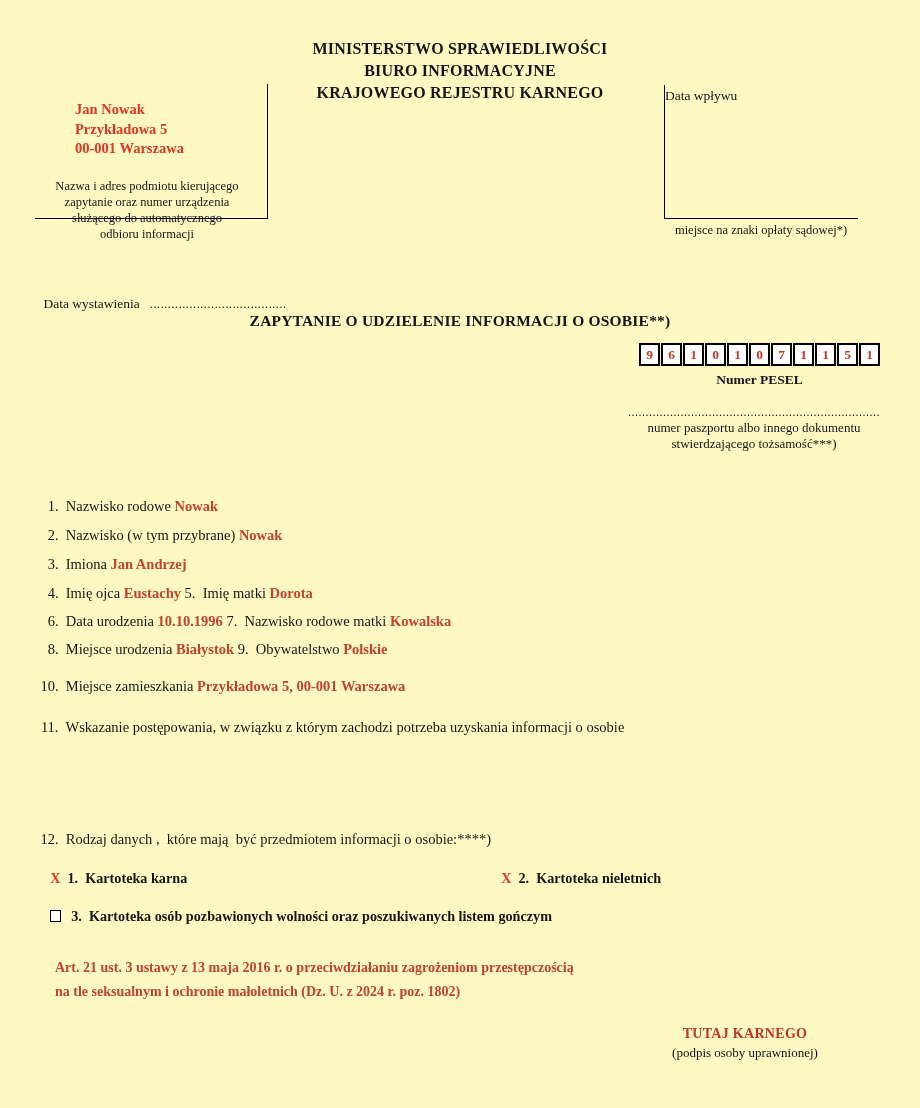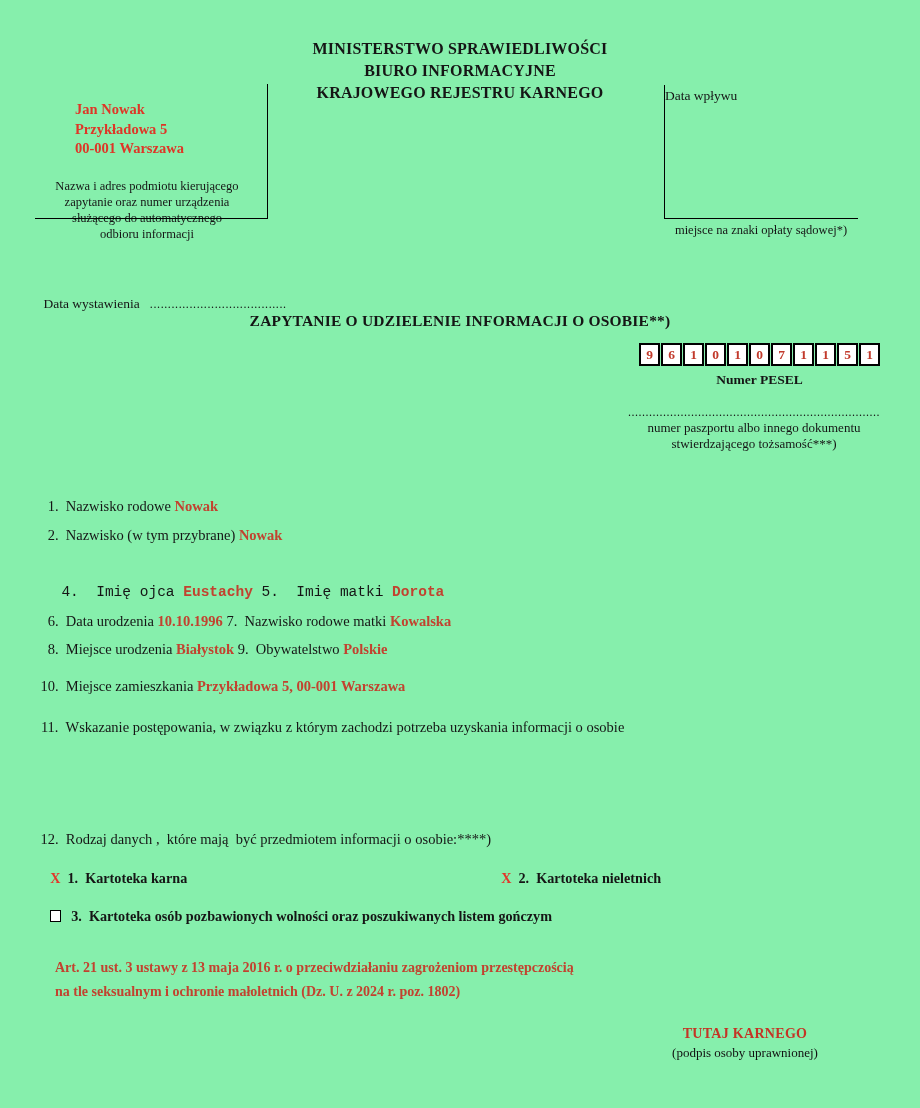--- a/index.html
+++ b/index.html
@@ -1,19 +1,19 @@
 <!DOCTYPE html>
 <html><head>
 <meta charset="utf-8">
 <style>
   * { margin:0; padding:0; box-sizing:border-box; }
   html,body { background:#ffffff; }
   body { width:920px; height:1108px; position:relative;
          font-family:"Liberation Serif","DejaVu Serif",serif; color:#151515; }
-  .page { position:absolute; inset:0; background:#86efac; overflow:hidden; }
+  .page { position:absolute; inset:0; background:#fef9c3; overflow:hidden; }
 
   
   .ministry { position:absolute; left:0; right:0; top:38px; text-align:center;
               font-size:16px; font-weight:bold; line-height:22px; letter-spacing:.2px; }
 
   .sender-name { position:absolute; left:75px; top:100px; font-size:14.5px;
                  font-weight:bold; line-height:19.5px; color:#df3527; }
   .sender-caption { position:absolute; left:28px; width:238px; top:178px;
                     text-align:center; font-size:12.5px; line-height:16px; }
   .sender-border-right { position:absolute; left:267px; top:84px; height:135px;
@@ -44,21 +44,21 @@
   .passport { position:absolute; left:628px; width:252px; top:406px;
               text-align:center; font-size:13px; line-height:15.5px; }
   .passport .dots { display:block; font-size:12px; letter-spacing:.5px;
                     line-height:12px; margin-bottom:2px; }
 
   
   .frow { position:absolute; left:24px; width:880px; font-size:14.5px;
           white-space:pre-wrap; }
   .num  { display:inline-block; width:20px; text-align:right; white-space:pre; }
   .val  { color:#c2422f; font-weight:bold; }
-  .t1 { top:481px; } .t2 { top:510px; } .t3 { top:539px; } .t4 { top:568px;font-family:Liberation Mono, monospace; }
+  .t1 { top:481px; } .t2 { top:510px; } .t3 { top:539px; } .t4 { top:568px; }
   .t6 { top:596px; } .t8 { top:624px; } .t10 { top:661px; } .t11 { top:702px; }
   .t12 { top:814px; } .t13 { top:931px; }
 
   
   .chk-item { position:absolute; font-size:14.2px; font-weight:bold; white-space:pre; }
   .c1 { left:36px; top:853px; } .c2 { left:487px; top:853px; } .c3 { left:36px; top:891px; }
   .xmark { color:#e2372b; font-weight:bold; margin-right:7px; }
   .sq { display:inline-block; width:11px; height:12px; border:1.7px solid #000;
         margin-right:10px; vertical-align:-1px; background:#fff; }
 
@@ -125,20 +125,23 @@
     <div>numer paszportu albo innego dokumentu</div>
     <div>stwierdzającego tożsamość***)</div>
   </div>
 
   <div class="frow t1">
     <span class="num">1.</span><span>  Nazwisko rodowe </span><span class="val">Nowak</span>
   </div>
   <div class="frow t2">
     <span class="num">2.</span><span>  Nazwisko (w tym przybrane) </span><span class="val">Nowak</span>
   </div>
+  <div class="frow t3">
+    <span class="num">3.</span><span>  Imiona </span><span class="val">Jan Andrzej</span>
+  </div>
   <div class="frow t4">
     <span class="num">4.</span><span>  Imię ojca </span><span class="val">Eustachy</span><span> 5.</span><span>  Imię matki </span><span class="val">Dorota</span>
   </div>
   <div class="frow t6">
     <span class="num">6.</span><span>  Data urodzenia </span><span class="val">10.10.1996</span><span> 7.</span><span>  Nazwisko rodowe matki </span><span class="val">Kowalska</span>
   </div>
   <div class="frow t8">
     <span class="num">8.</span><span>  Miejsce urodzenia </span><span class="val">Białystok</span><span> 9.</span><span>  Obywatelstwo </span><span class="val">Polskie</span>
   </div>
   <div class="frow t10">

